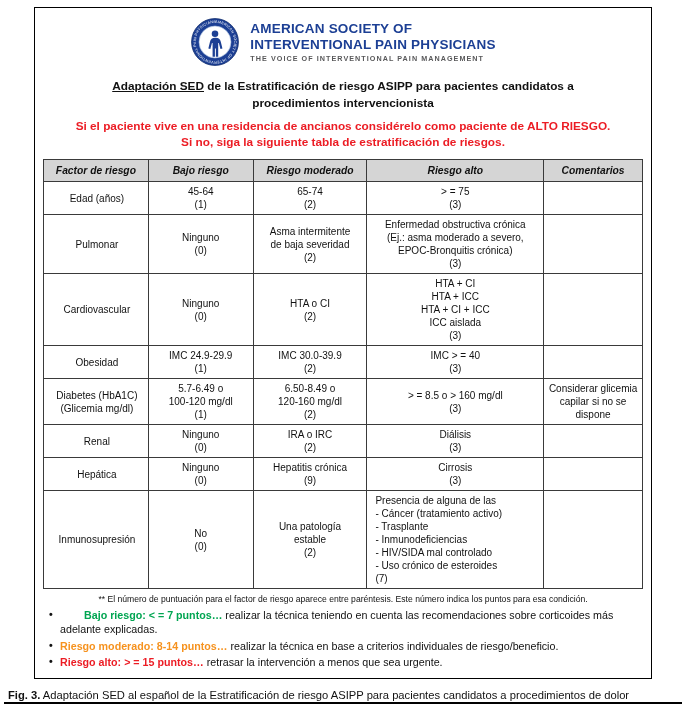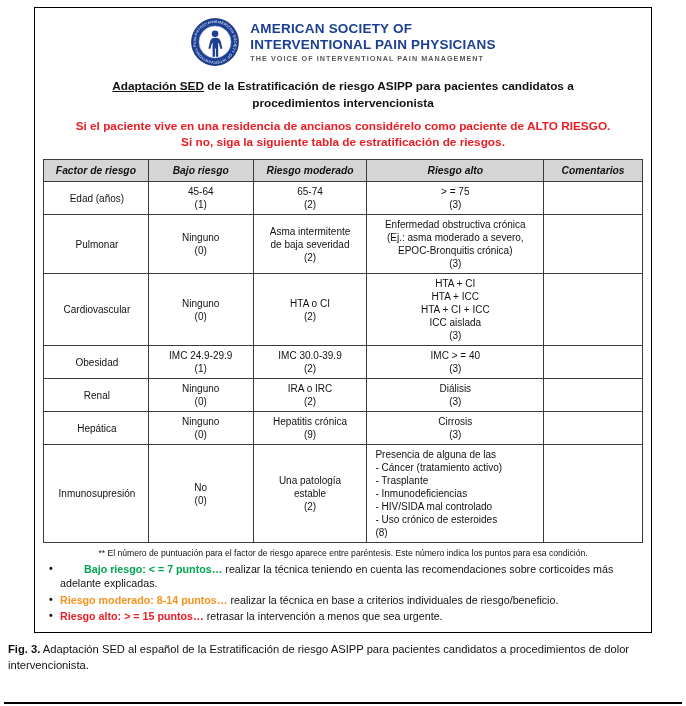--- a/index.html
+++ b/index.html
@@ -138,20 +138,35 @@
             <td>Obesidad</td>
             <td>IMC 24.9-29.9
 (1)</td>
             <td>IMC 30.0-39.9
 (2)</td>
             <td>IMC &gt; = 40
 (3)</td>
             <td></td>
           </tr>
           <tr>
+            <td>Diabetes (HbA1C)
+(Glicemia mg/dl)</td>
+            <td>5.7-6.49 o
+100-120 mg/dl
+(1)</td>
+            <td>6.50-8.49 o
+120-160 mg/dl
+(2)</td>
+            <td>&gt; = 8.5 o &gt; 160 mg/dl
+(3)</td>
+            <td>Considerar glicemia
+capilar si no se
+dispone</td>
+          </tr>
+          <tr>
             <td>Renal</td>
             <td>Ninguno
 (0)</td>
             <td>IRA o IRC
 (2)</td>
             <td>Diálisis
 (3)</td>
             <td></td>
           </tr>
           <tr>
@@ -170,21 +185,21 @@
 (0)</td>
             <td>Una patología
 estable
 (2)</td>
             <td>Presencia de alguna de las
 - Cáncer (tratamiento activo)
 - Trasplante
 - Inmunodeficiencias
 - HIV/SIDA mal controlado
 - Uso crónico de esteroides
-(8)</td>
+(7)</td>
             <td></td>
           </tr>
         </tbody>
     </table>
 
     <div class="footnote">** El número de puntuación para el factor de riesgo aparece entre paréntesis. Este número indica los puntos para esa condición.</div>
 
     <ul class="legend">
       <li>
         <span class="dot">•</span>

